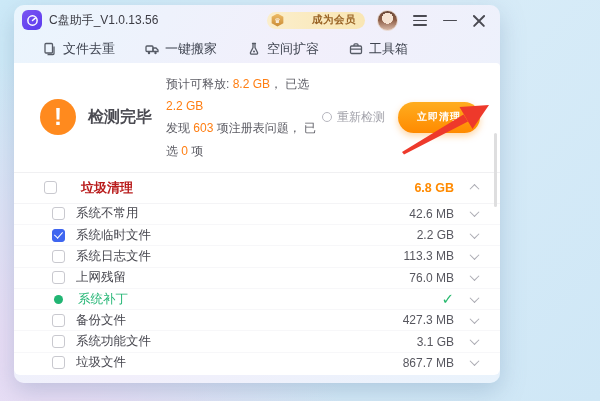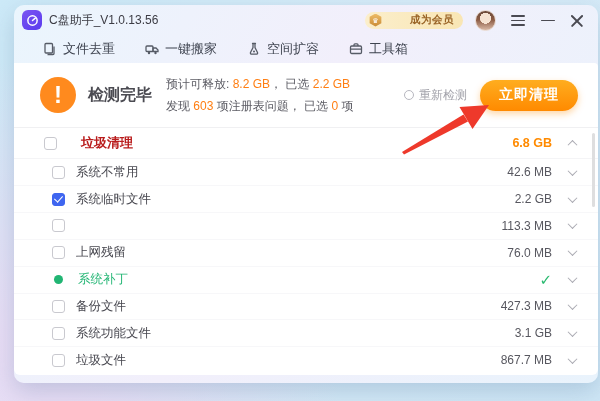--- a/index.html
+++ b/index.html
@@ -5,21 +5,21 @@
   * { margin:0; padding:0; box-sizing:border-box; }
   html,body { width:600px; height:401px; overflow:hidden;
     font-family:"Liberation Sans","DejaVu Sans",sans-serif; }
   body{
     background:
       radial-gradient(circle at 8% 88%, rgba(238,216,244,.9), rgba(238,216,244,0) 45%),
       linear-gradient(135deg,#cdeaf8 0%,#d8ecf8 45%,#cfe7f6 100%);
     position:relative;
   }
   .window{
-    position:absolute; left:14px; top:5px; width:584px; height:378px;
+    position:absolute; left:14px; top:5px; width:486px; height:378px;
     border-radius:10px; overflow:hidden;
     background:linear-gradient(120deg,#eaf5fd 0%,#f2effb 45%,#e9f3fc 100%);
     box-shadow:0 8px 24px rgba(110,140,175,.35);
     display:flex; flex-direction:column;
   }
   
   .titlebar{ height:30px; display:flex; align-items:center; padding:0 12px 0 8px; flex:0 0 auto; }
   .app-icon{ width:20px; height:20px; border-radius:6px;
     background:linear-gradient(145deg,#7b55f2,#5a3bee);
     display:flex; align-items:center; justify-content:center; }
@@ -58,21 +58,21 @@
   .warn-circle{ width:36px; height:36px; border-radius:50%; background:#ff8a1e; color:#fff;
     display:flex; align-items:center; justify-content:center;
     font-size:24px; font-weight:bold; line-height:1; flex:0 0 auto; }
   .status-title{ margin-left:12px; font-size:16px; color:#4b4b52; font-weight:bold; flex:0 0 auto;}
   .status-lines{ margin-left:14px; font-size:12px; color:#5c5c64; line-height:1.85; }
   .hl{ color:#ff7e12; }
   .status-spacer{ flex:1; }
   .recheck{ display:flex; align-items:center; gap:5px; color:#a3a3ab; font-size:12px; cursor:pointer; flex:0 0 auto;}
   .recheck .ring{ width:10px; height:10px; border:1.5px solid #b7b7bf; border-radius:50%; }
   .clean-btn{ margin-left:13px; height:31px; padding:0 19px; border:none; border-radius:16px;
-    background:linear-gradient(180deg,#ffAD1f,#ff8a00); color:#fff; font-size:14px; font-weight:bold;
+    background:linear-gradient(180deg,#ffAD1f,#ff8a00); color:#fff; font-size:10px; font-weight:bold;
     letter-spacing:1px; cursor:pointer; box-shadow:0 3px 7px rgba(255,140,0,.35); flex:0 0 auto;
     font-family:inherit; }
   .divider{ border-top:1px solid #f0f0f2; margin:1px 0 0 0; }
   
   .list{ flex:1; display:flex; flex-direction:column; padding-bottom:2px; }
   .grow{ display:flex; align-items:center; padding:0 22px 0 30px; }
   .group-header{ height:31px; border-bottom:1px solid #f4f4f6; }
   .group-label{ margin-left:24px; font-size:13px; color:#b91c1c; font-weight:bold; cursor:pointer;}
   .row{ flex:1; border-bottom:1px solid #f7f7f9; padding-left:38px; }
   .row:last-child{ border-bottom:none; }
@@ -203,20 +203,21 @@
       <div class="grow row">
         <span class="cb checked"></span>
         <span class="row-label">系统临时文件</span>
         <span class="row-spacer"></span>
         <span class="size">2.2 GB</span>
         <span class="chev down"></span>
       </div>
 
       <div class="grow row">
         <span class="cb"></span>
+        <span class="row-label">系统日志文件</span>
         <span class="row-spacer"></span>
         <span class="size">113.3 MB</span>
         <span class="chev down"></span>
       </div>
 
       <div class="grow row">
         <span class="cb"></span>
         <span class="row-label">上网残留</span>
         <span class="row-spacer"></span>
         <span class="size">76.0 MB</span>

